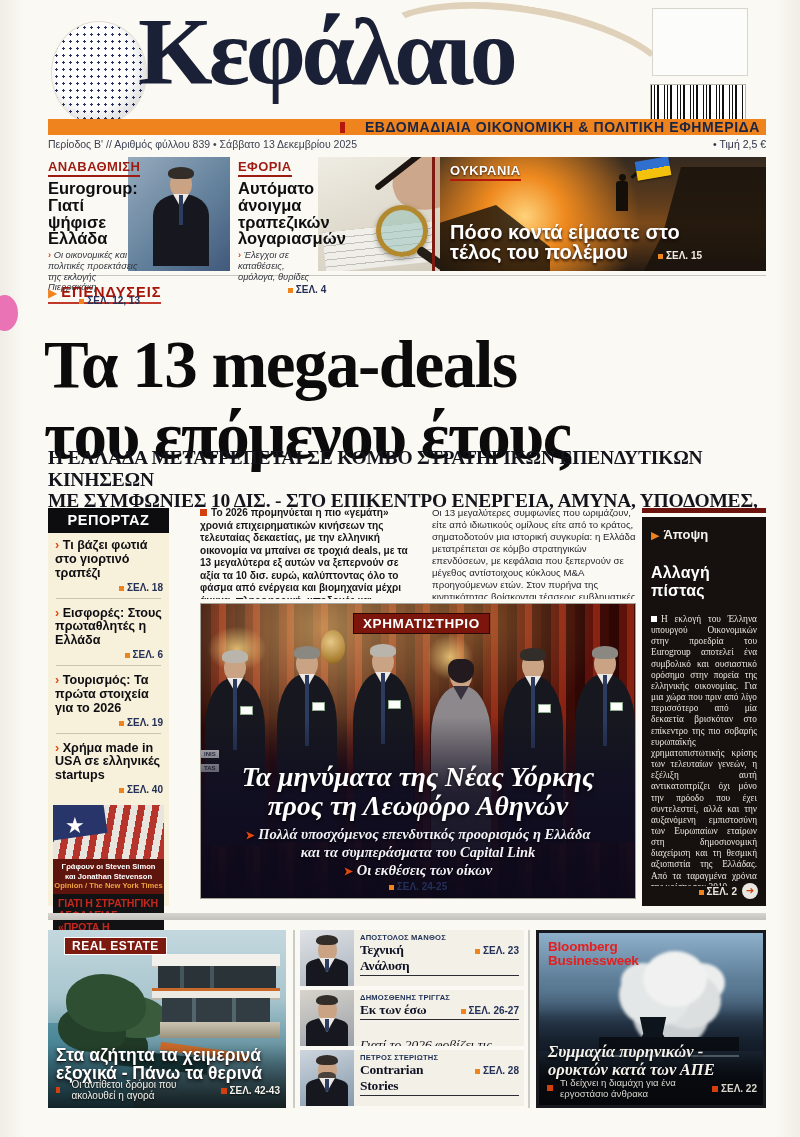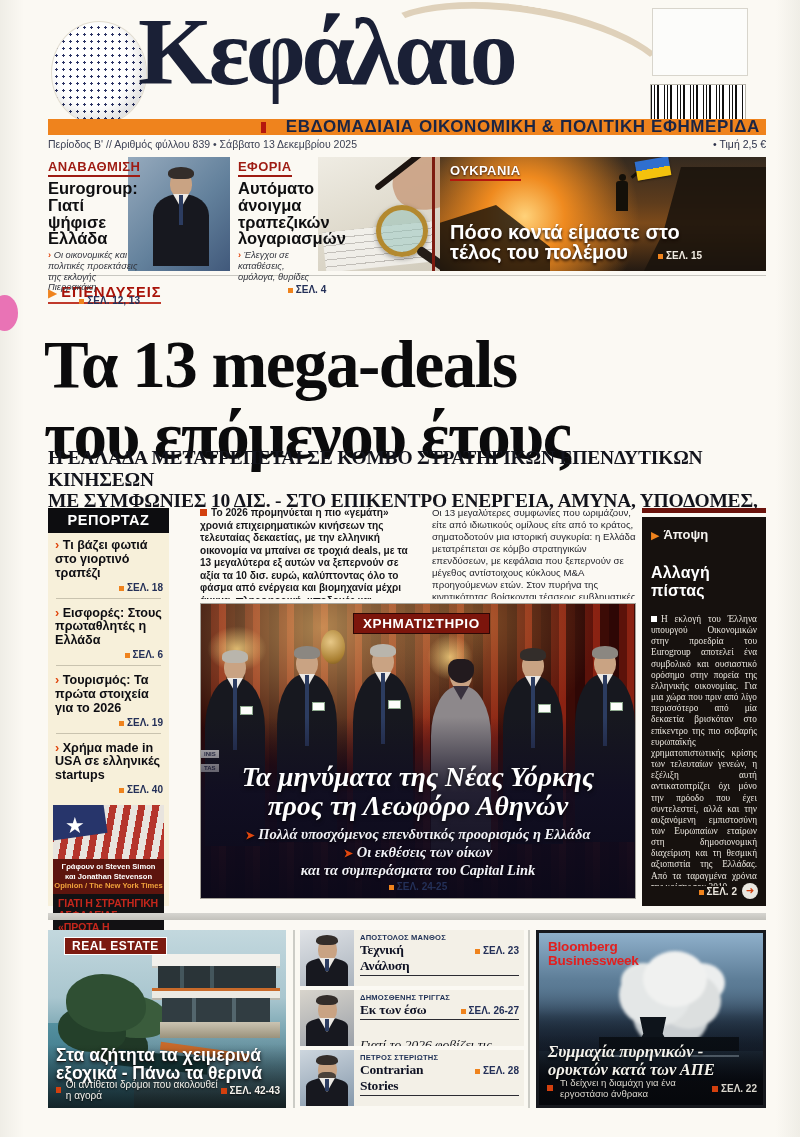--- a/index.html
+++ b/index.html
@@ -22,21 +22,21 @@
            font-family:"Liberation Serif","DejaVu Serif",serif;
            font-size:96px; font-weight:bold; color:#1a2036; letter-spacing:-4px; line-height:1.0; }
   .addr-label { position:absolute; left:652px; top:8px; width:96px; height:68px;
                 background:#fcfcfa; border:1px solid #d8d5cc; }
   .barcode { position:absolute; left:650px; top:84px; width:96px; height:36px; background:
              repeating-linear-gradient(90deg,#101010 0 1.5px,#fff 1.5px 3.2px,#101010 3.2px 4px,#fff 4px 6.5px);
              border:1px solid #b9b6ac; }
   .tagline-bar { position:absolute; left:48px; top:119px; width:718px; height:16px; background:#ef831d;
                  display:flex; align-items:center; justify-content:flex-end; }
   .red-notch { width:5px; height:11px; background:#b5170d; margin-right:7px; }
-  .tagline { color:#1b2544; font-weight:bold; font-size:17px; letter-spacing:.6px; padding-right:6px;margin-left:13px; }
+  .tagline { color:#1b2544; font-weight:bold; font-size:14px; letter-spacing:.6px; padding-right:6px;margin-left:13px; }
   .edition-row { position:absolute; left:48px; top:138px; width:718px; display:flex;
                  justify-content:space-between; font-size:10.5px; color:#3c4154; }
   .edition-row .price { font-weight:normal; color:#2b3048; }
 
   
   .topstrip { position:absolute; left:48px; top:157px; width:718px; height:114px; }
   .kicker-red { display:inline-block; color:#9e1b12; font-weight:bold; font-size:13px;
                 letter-spacing:.4px; border-bottom:2px solid #9e1b12; padding-bottom:1px; }
   .ts-card1 { position:absolute; left:0; top:0; width:182px; height:114px; }
   .ts-card1 .txt { position:absolute; left:0; top:0; width:92px; z-index:2; }
@@ -212,21 +212,21 @@
                     background:linear-gradient(180deg,#cbc4b2,#9a927c); }
   .re-deck { position:absolute; right:36px; top:118px; width:90px; height:8px; background:#c96a2a;
              transform:rotate(8deg); }
   .re-pool { position:absolute; left:70px; top:124px; width:90px; height:16px; background:#173a3c;
              transform:rotate(6deg); }
   .re-label { position:absolute; left:16px; top:7px; background:#7c1a10; border:1px solid #fff;
               color:#fff; font-weight:bold; font-size:12px; letter-spacing:.5px; padding:1px 7px; z-index:3; }
   .re-h { position:absolute; left:8px; bottom:26px; z-index:3; color:#fff; font-weight:bold;
           font-size:17.5px; line-height:1.04; text-shadow:0 1px 0 #1c1c1c,0 2px 4px rgba(0,0,0,.9); }
   .re-sub { position:absolute; left:8px; right:6px; bottom:7px; z-index:3; display:flex; align-items:center;
-            gap:2px; color:#f4f2ec; font-size:10px; text-shadow:0 1px 2px rgba(0,0,0,.9); }
+            gap:8px; color:#f4f2ec; font-size:10px; text-shadow:0 1px 2px rgba(0,0,0,.9); }
   .re-sub .sq { width:6px; height:6px; background:#d3400e; }
   .re-sub .pageref { color:#f4f2ec; }
   .re-shade { position:absolute; left:0; right:0; bottom:0; height:64px; z-index:2;
               background:linear-gradient(180deg,rgba(10,12,10,0),rgba(10,12,10,.72)); }
 
   .colm { position:absolute; left:300px; top:930px; width:224px; }
   .colm-row { display:flex; background:#f3f0e7; margin-bottom:4px; height:56px; overflow:hidden; }
   .colm-photo { width:54px; height:56px; position:relative; flex:none; overflow:hidden; }
   .cp1 { background:linear-gradient(160deg,#dfe2e6,#aab3bd); }
   .cp2 { background:linear-gradient(160deg,#d8d4cc,#9aa0a8); }
@@ -435,22 +435,22 @@
     <div class="mp-sidetag" style="top:146px;">INIS</div>
     <div class="mp-sidetag" style="top:160px;">TAS</div>
 
     <div class="mp-overlay">
       <div class="mp-h">
         <div>Τα μηνύματα της Νέας Υόρκης</div>
         <div>προς τη Λεωφόρο Αθηνών</div>
       </div>
       <div class="mp-b">
         <div><span class="chev">➤</span> <span>Πολλά υποσχόμενος επενδυτικός προορισμός η Ελλάδα</span></div>
+        <div>και τα συμπεράσματα του Capital Link</div>
         <div><span class="chev">➤</span> <span>Οι εκθέσεις των οίκων</span></div>
-        <div>και τα συμπεράσματα του Capital Link</div>
       </div>
       <div class="mp-page pageref"><span class="sq"></span><span>ΣΕΛ. 24-25</span></div>
     </div>
   </div>
 
   <div class="op-col">
     <div class="op-strip"></div>
     <div class="op-box">
       <div class="op-kicker"><span class="arr">▶</span><span>Άποψη</span></div>
       <div class="op-h">Αλλαγή πίστας</div>

